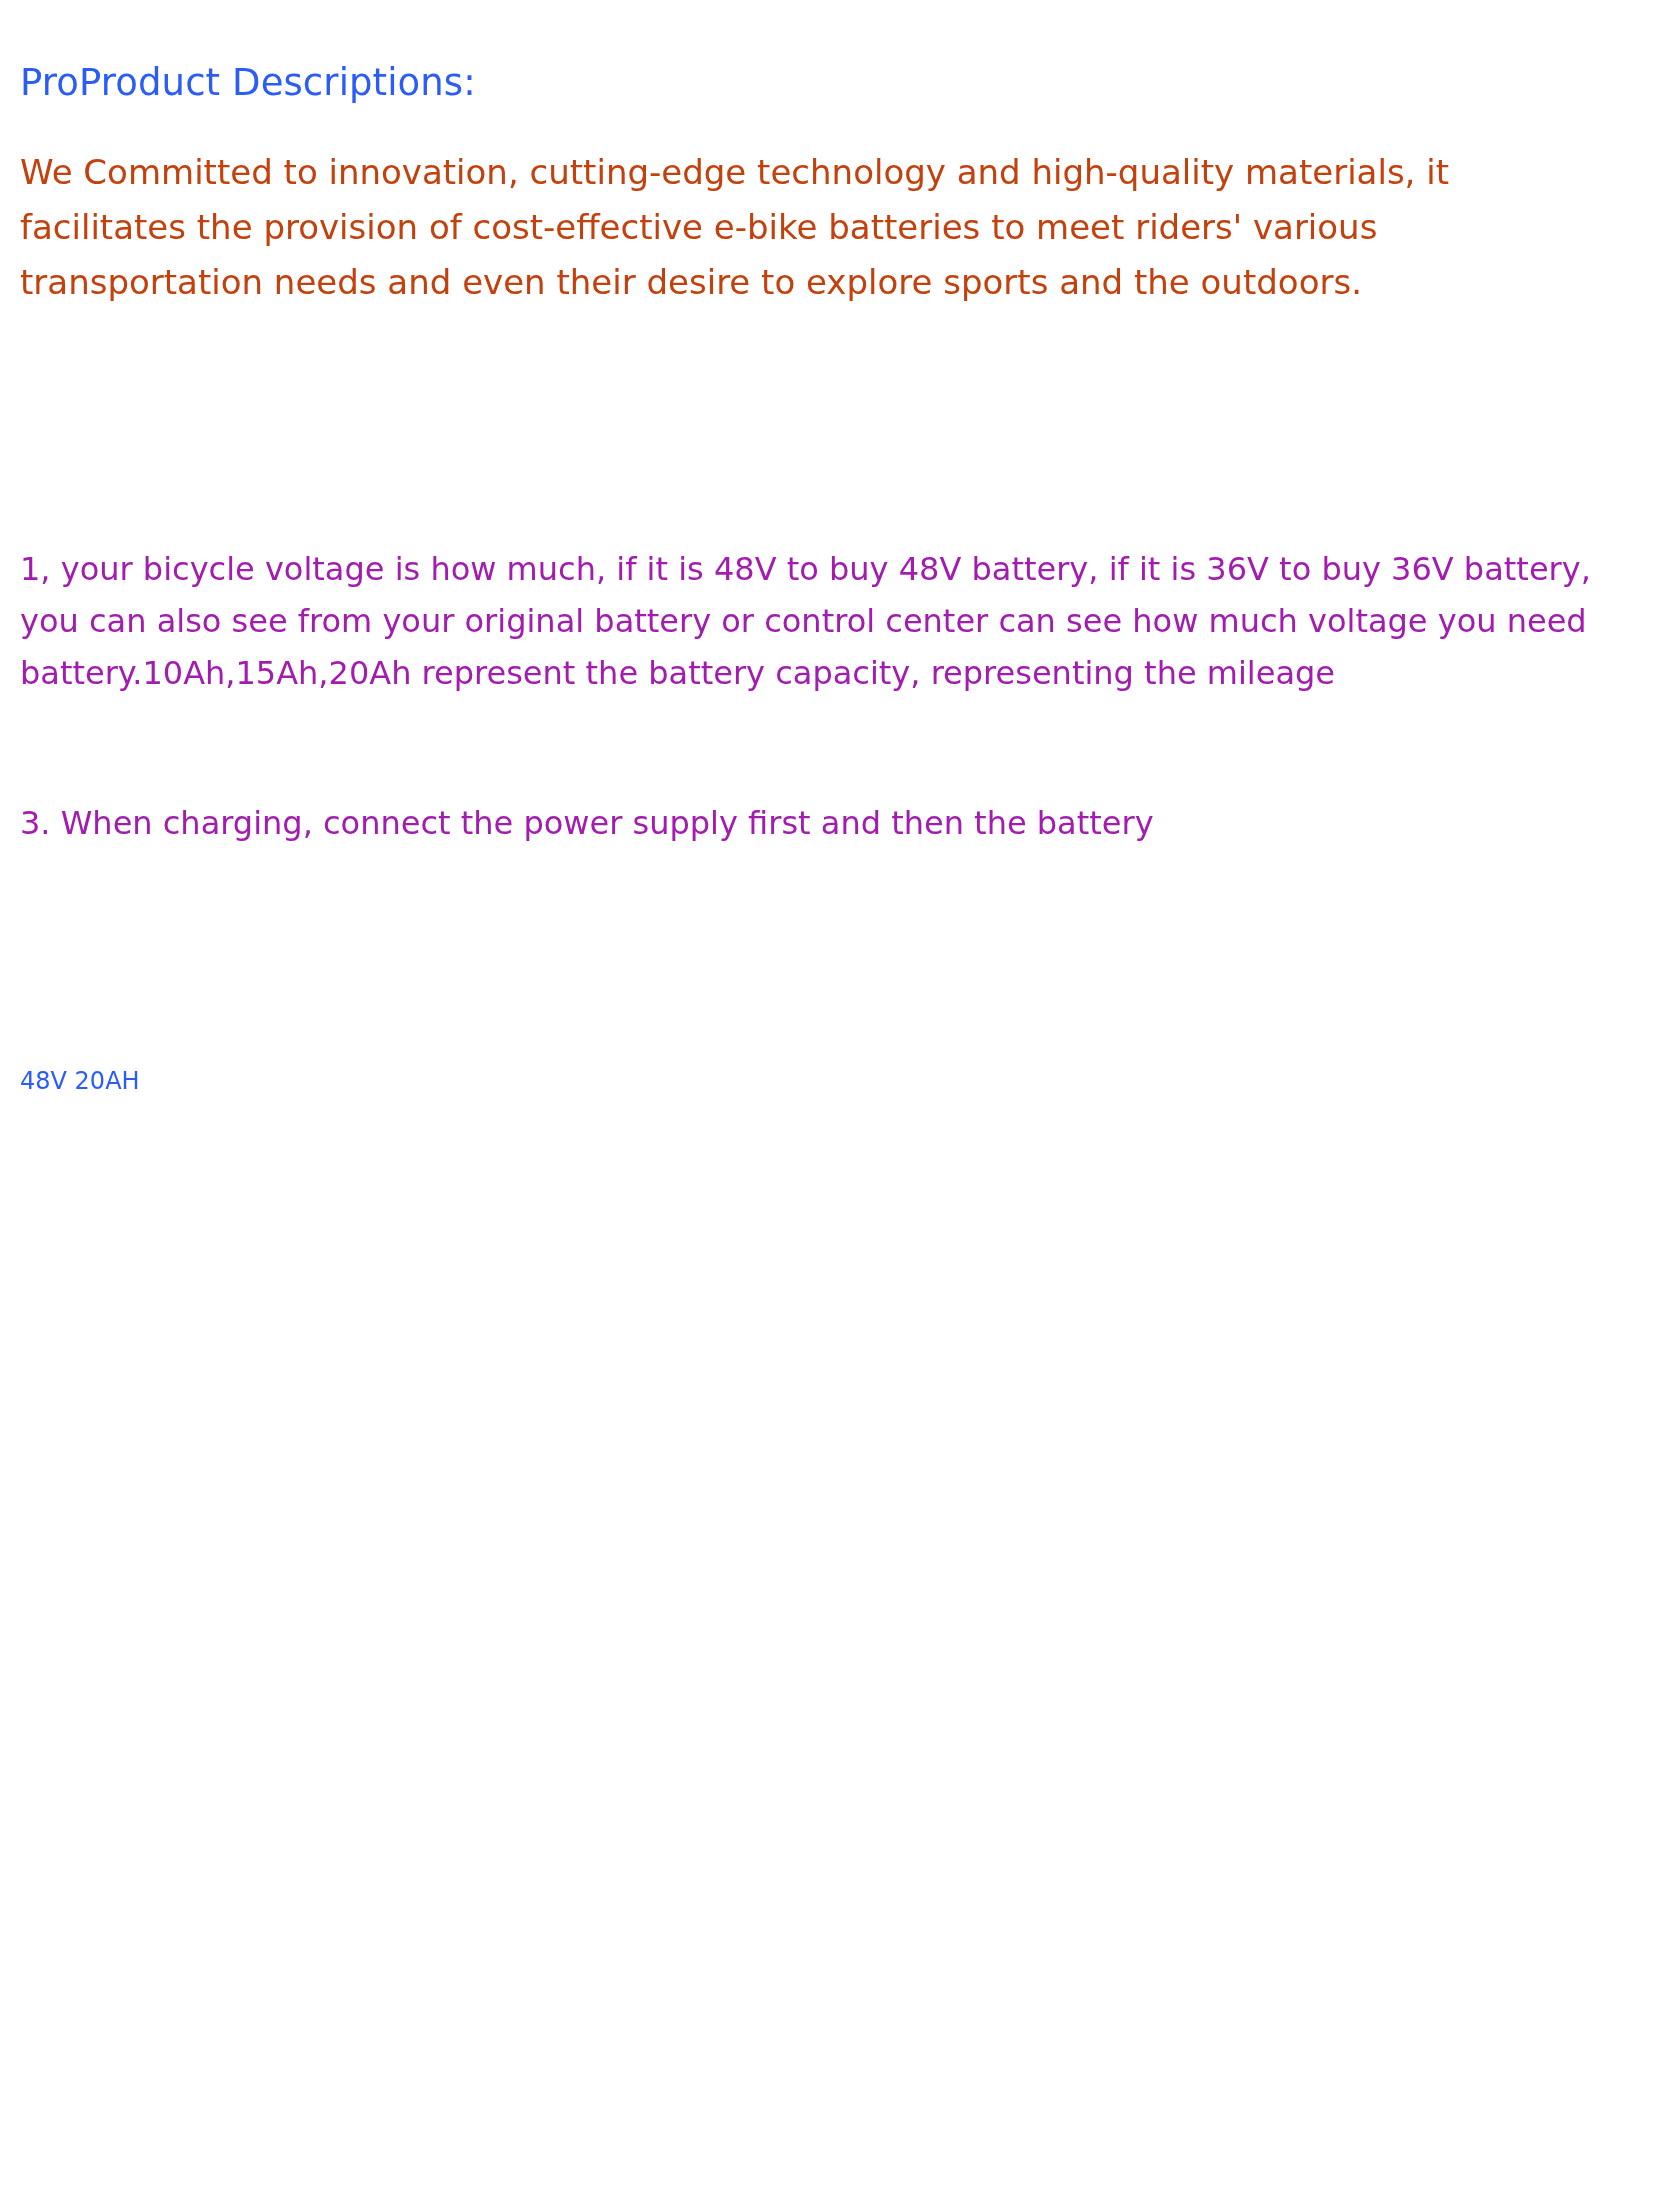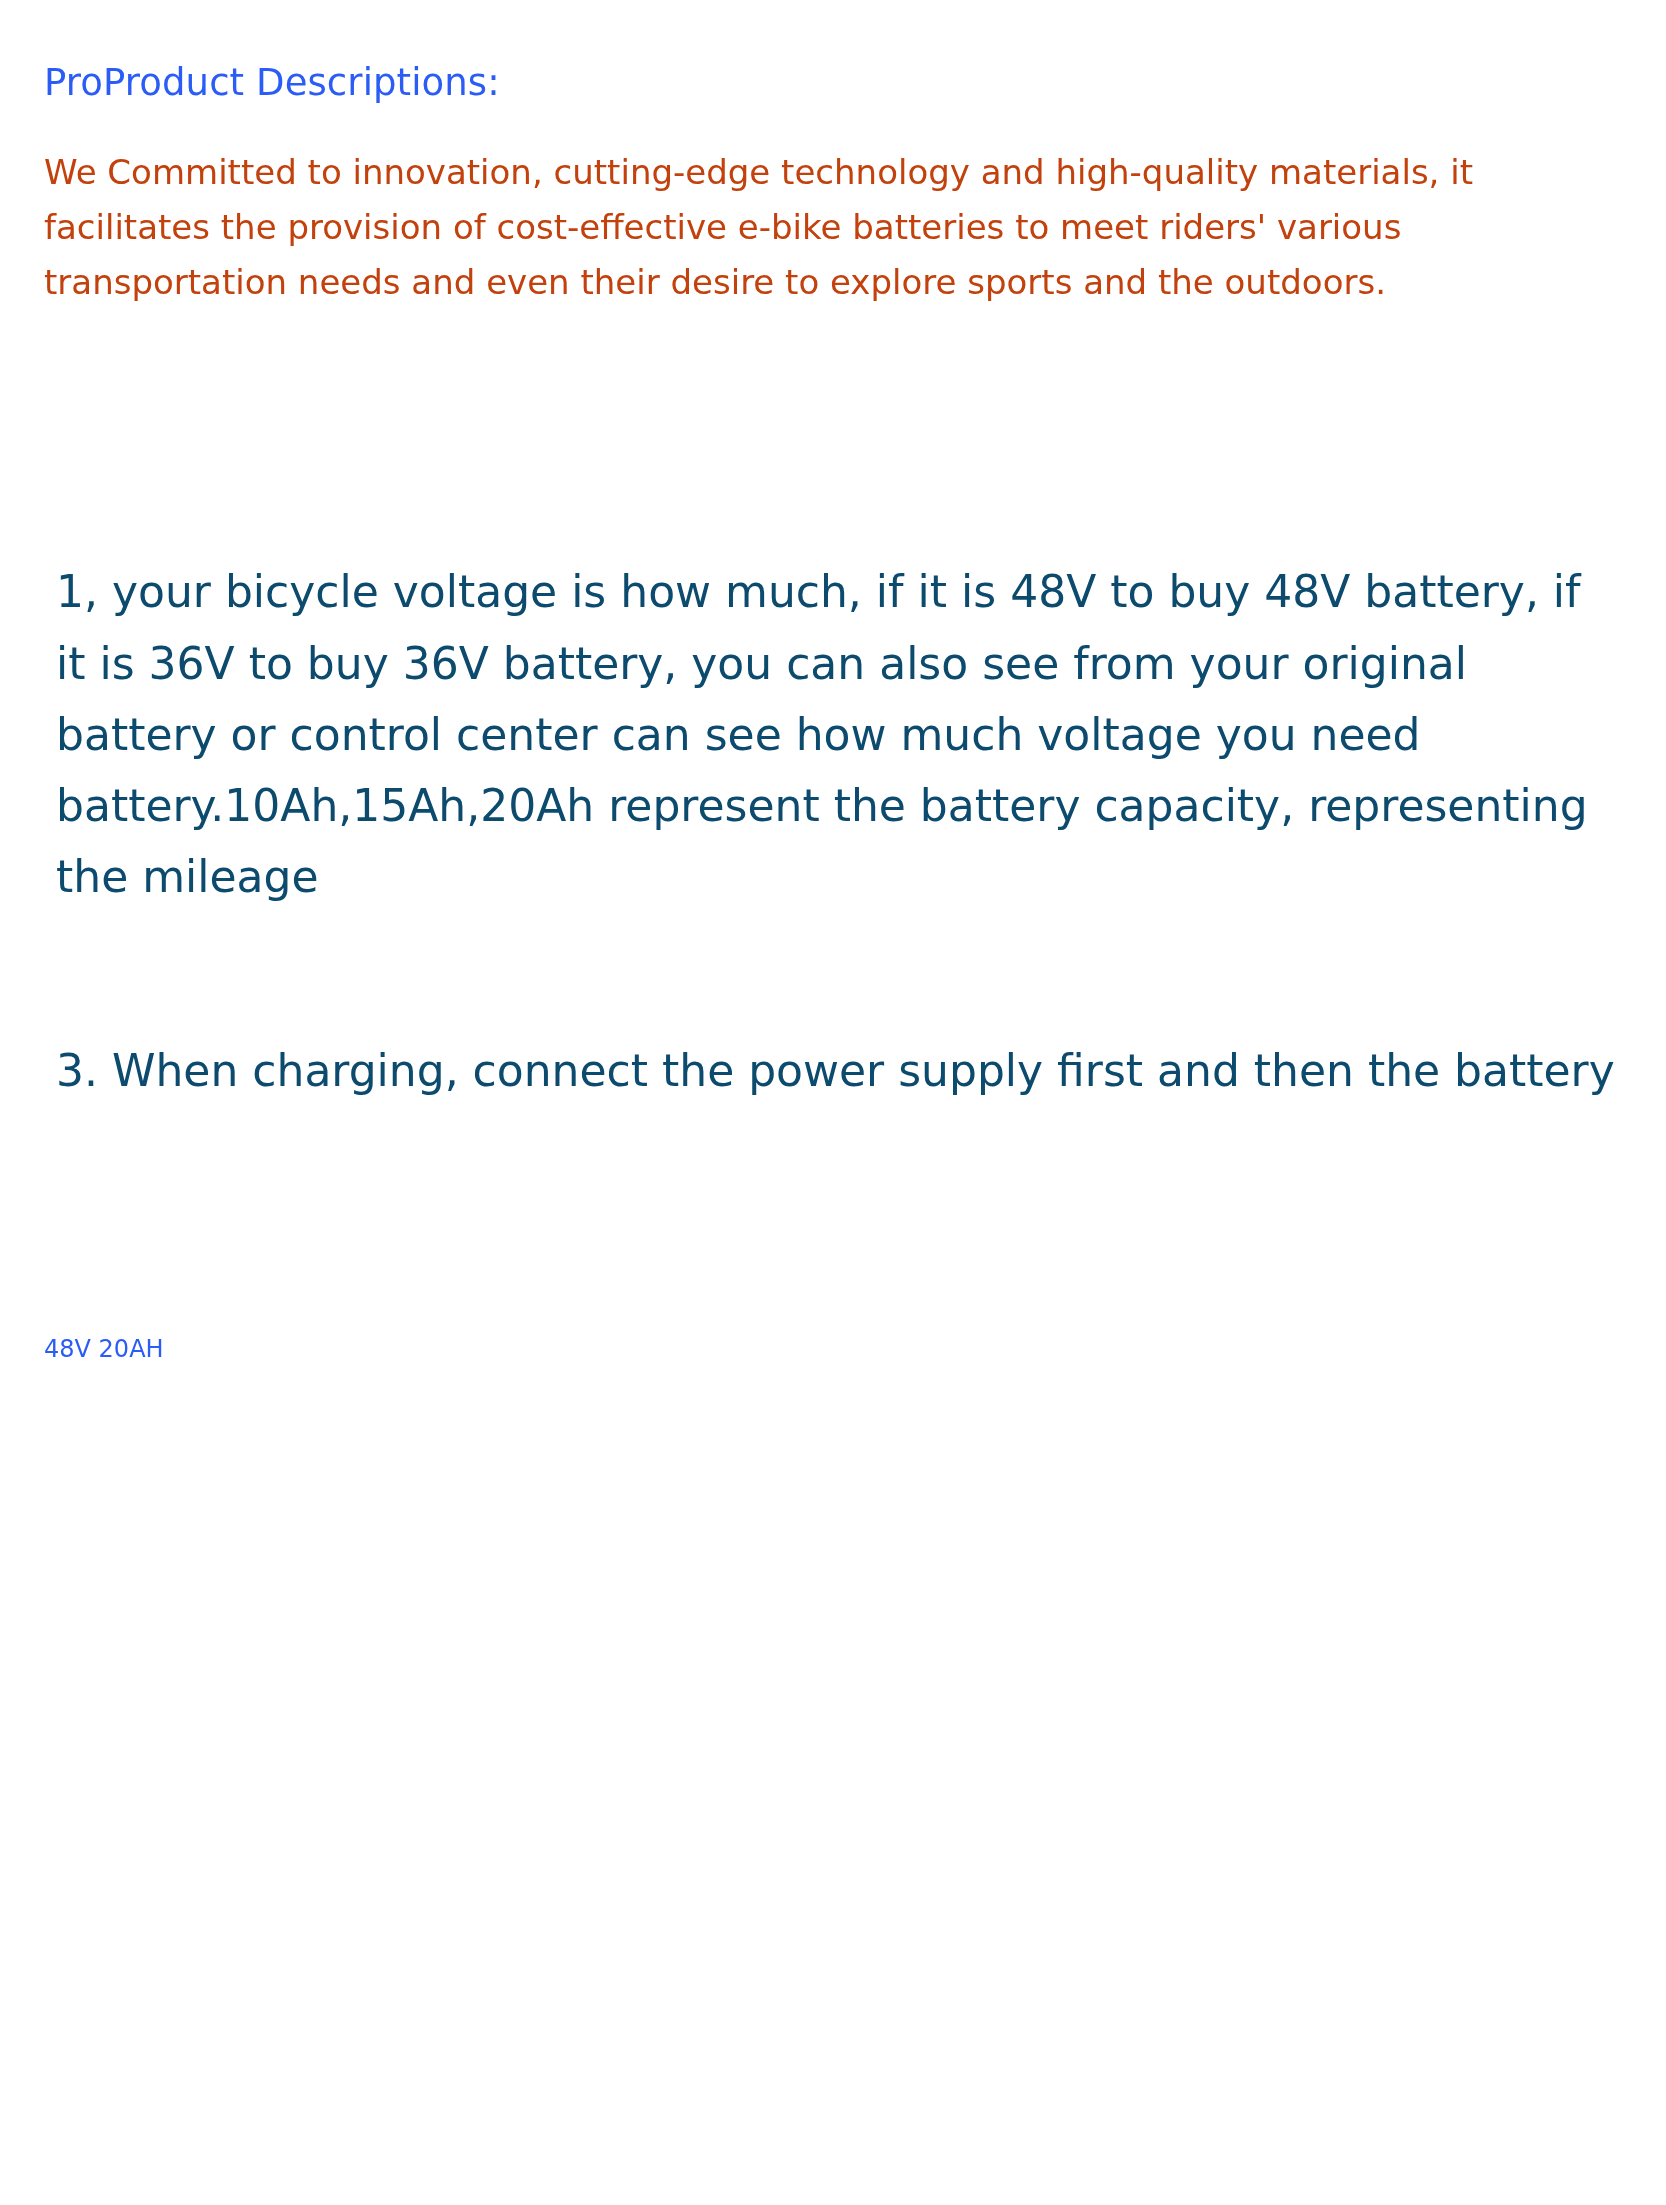--- a/index.html
+++ b/index.html
@@ -11,21 +11,21 @@
     width: 1667px;
     min-height: 2205px;
     font-family: "DejaVu Sans", sans-serif;
     color: #1a1a1a;
     -webkit-font-smoothing: antialiased;
   }
   .page {
     width: 1667px;
     min-height: 2205px;
     box-sizing: border-box;
-    padding: 44px 39px 0 44px;
+    padding: 44px 39px 0 20px;
     position: relative;
   }
   .heading {
     color: #2b5cf6;
     font-size: 37px;
     font-weight: 400;
     line-height: 1.2;
     margin: 0;
     letter-spacing: 0.1px;
   }
@@ -41,25 +41,25 @@
     line-height: 1.62;
     margin: 0;
     color: #c2410c;
     max-width: 1600px;
   }
   .gap-small { height: 40px; }
   .gap-med   { height: 67px; }
   .gap-large { height: 167px; }
   .gap-xl    { height: 167px; }
   .list-item {
-    font-size: 44px;
+    font-size: 32px;
     font-weight: 400;
     line-height: 1.62;
-    margin: 12px;
-    color: #0c4a6e;
+    margin: 0;
+    color: #a21caf;
     max-width: 1600px;
   }
   .item-spacer { height: 49px; }
   .footer-note {
     color: #2b5cf6;
     font-size: 24px;
     font-weight: 400;
     line-height: 1.3;
     margin: 0;
     padding-bottom: 33px;

